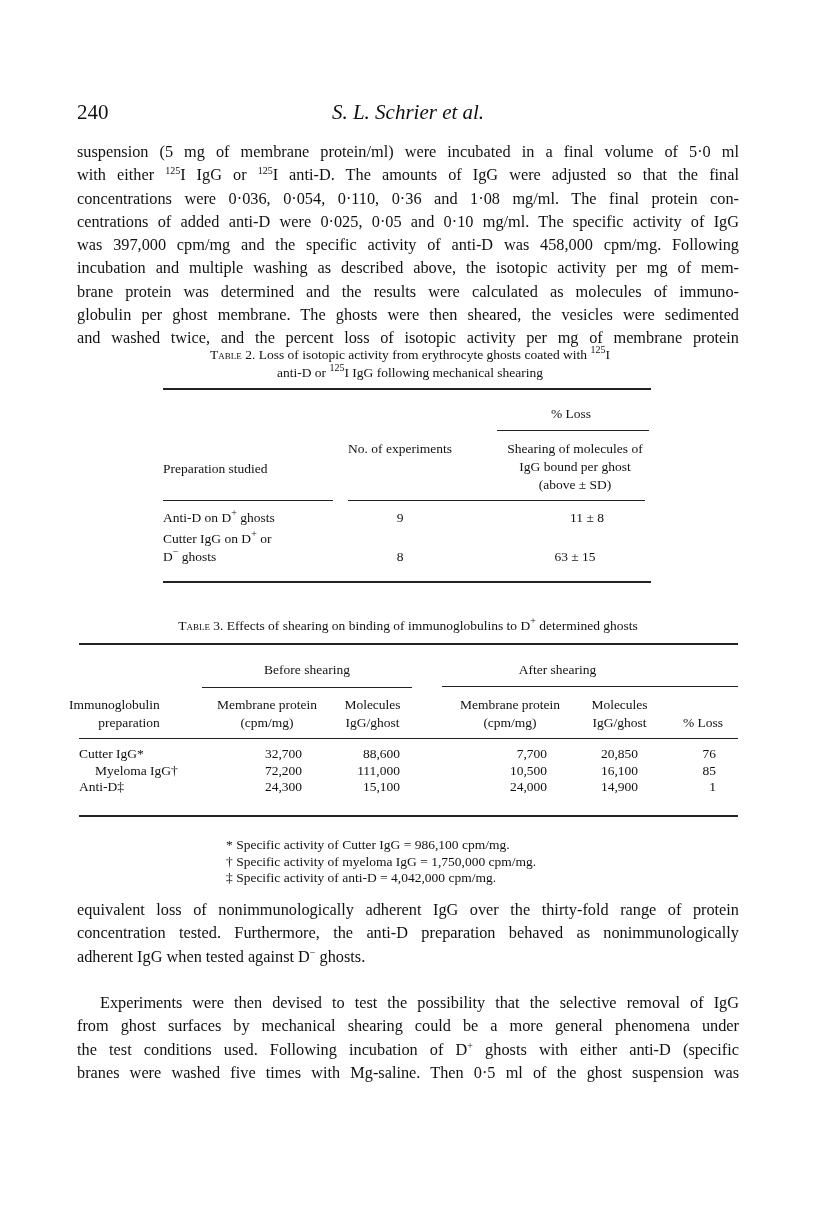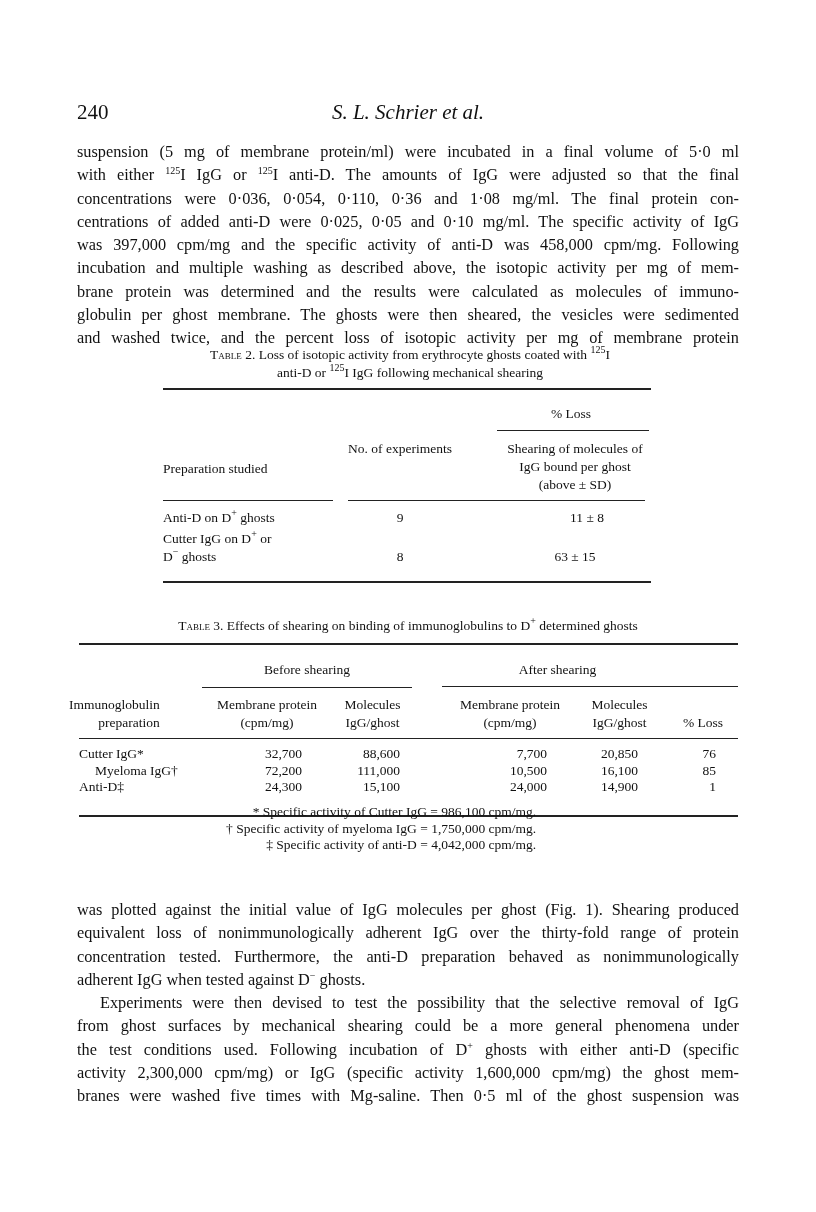--- a/index.html
+++ b/index.html
@@ -126,32 +126,30 @@
       <div class="tcell r" style="left: 202px; width: 100px; top: 778px;">24,300</div>
       <div class="tcell r" style="left: 312px; width: 88px; top: 778px;">15,100</div>
       <div class="tcell r" style="left: 445px; width: 102px; top: 778px; font-family: Liberation Serif, serif;">24,000</div>
       <div class="tcell r" style="left: 570px; width: 68px; top: 778px;">14,900</div>
       <div class="tcell r" style="left: 680px; width: 36px; top: 778px;">1</div>
     </div>
   </div>
 
 <div class="rule" style="left:79px; width:659px; top:815px; height:2px;"></div>
 
-<div class="abs fn" style="left:226px; top:804px;text-align:right;">
+<div class="abs fn" style="left:226px; top:837px;">
   <div>* Specific activity of Cutter IgG = 986,100 cpm/mg.</div>
   <div>† Specific activity of myeloma IgG = 1,750,000 cpm/mg.</div>
   <div>‡ Specific activity of anti-D = 4,042,000 cpm/mg.</div>
 </div>
 
 <div class="abs para" style="top:898px;">
-  <span class="ln">was plotted against the initial value of IgG molecules per ghost (Fig. 1). Shearing produced</span>
   <span class="ln">equivalent loss of nonimmunologically adherent IgG over the thirty-fold range of protein</span>
   <span class="ln">concentration tested. Furthermore, the anti-D preparation behaved as nonimmunologically</span>
   <span class="ln last"><span>adherent IgG when tested against D</span><sup>−</sup><span> ghosts.</span></span>
 </div>
 
 <div class="abs para" style="top:991px;">
   <span class="ln indent">Experiments were then devised to test the possibility that the selective removal of IgG</span>
   <span class="ln">from ghost surfaces by mechanical shearing could be a more general phenomena under</span>
   <span class="ln"><span>the test conditions used. Following incubation of D</span><sup>+</sup><span> ghosts with either anti-D (specific</span></span>
-  <span class="ln">activity 2,300,000 cpm/mg) or IgG (specific activity 1,600,000 cpm/mg) the ghost mem-</span>
   <span class="ln">branes were washed five times with Mg-saline. Then 0·5 ml of the ghost suspension was</span>
 </div>
 
 </body></html>

